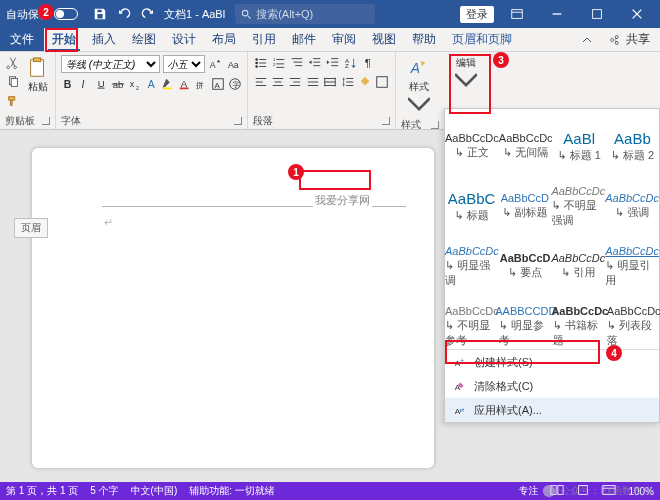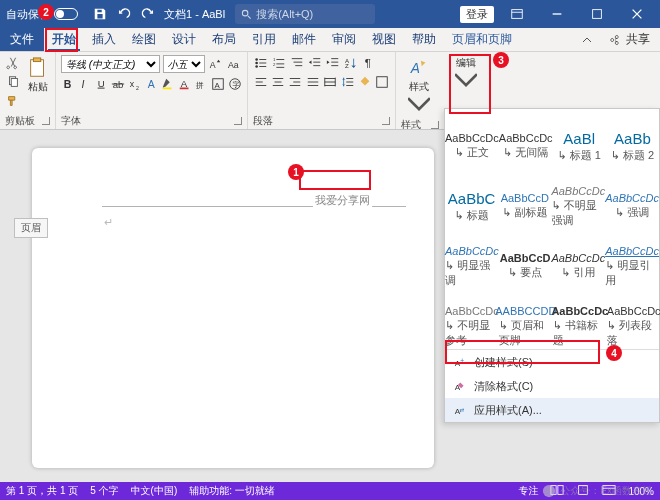--- a/index.html
+++ b/index.html
@@ -481,21 +481,21 @@
           <div class="glbl">↳ 明显引用</div>
         </div>
       </div>
       <div class="grow">
         <div class="gcell">
           <div class="gprev grey">AaBbCcDc</div>
           <div class="glbl">↳ 不明显参考</div>
         </div>
         <div class="gcell">
           <div class="gprev blue">AABBCCDD</div>
-          <div class="glbl">↳ 页眉和页脚</div>
+          <div class="glbl">↳ 明显参考</div>
         </div>
         <div class="gcell">
           <div class="gprev bold">AaBbCcDc</div>
           <div class="glbl">↳ 书籍标题</div>
         </div>
         <div class="gcell">
           <div class="gprev ">AaBbCcDc</div>
           <div class="glbl">↳ 列表段落</div>
         </div>
       </div>

